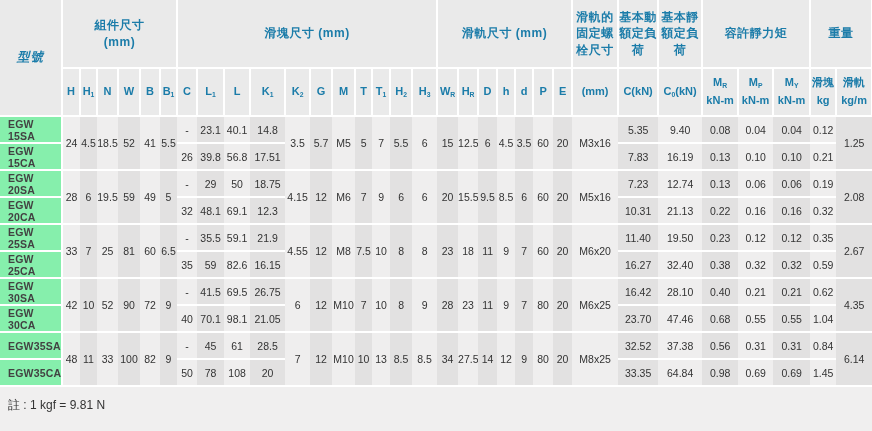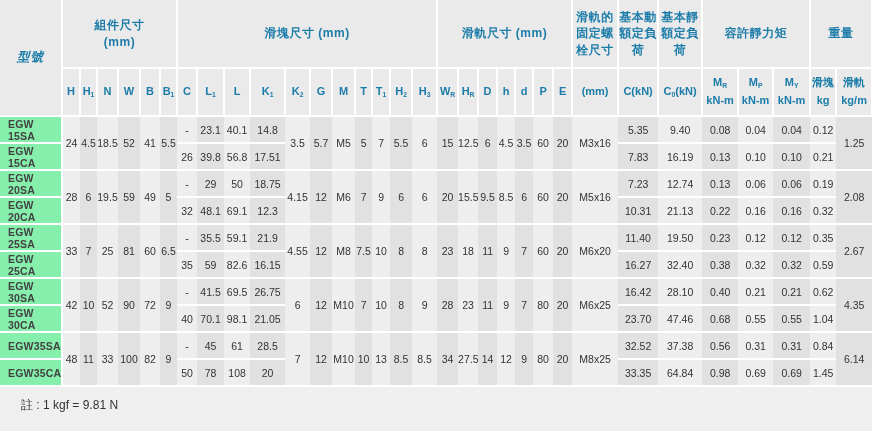--- a/index.html
+++ b/index.html
@@ -41,21 +41,21 @@
     padding-left: 8px;
     font-weight: 700;
     color: #424242;
     border-right: 2px solid #fff;
     letter-spacing: 0.2px;
     margin-left: 36px;
   }
   td.light { background: #efeeee; }
   td.dark  { background: #e2e1e1; }
   .footnote {
-    margin: 10px 0 0 21px;
+    margin: 10px 0 0 8px;
     font-size: 12px;
     color: #333;
   }
 </style>
 </head>
 <body>
 
 <div>
   <table>
     <colgroup>

